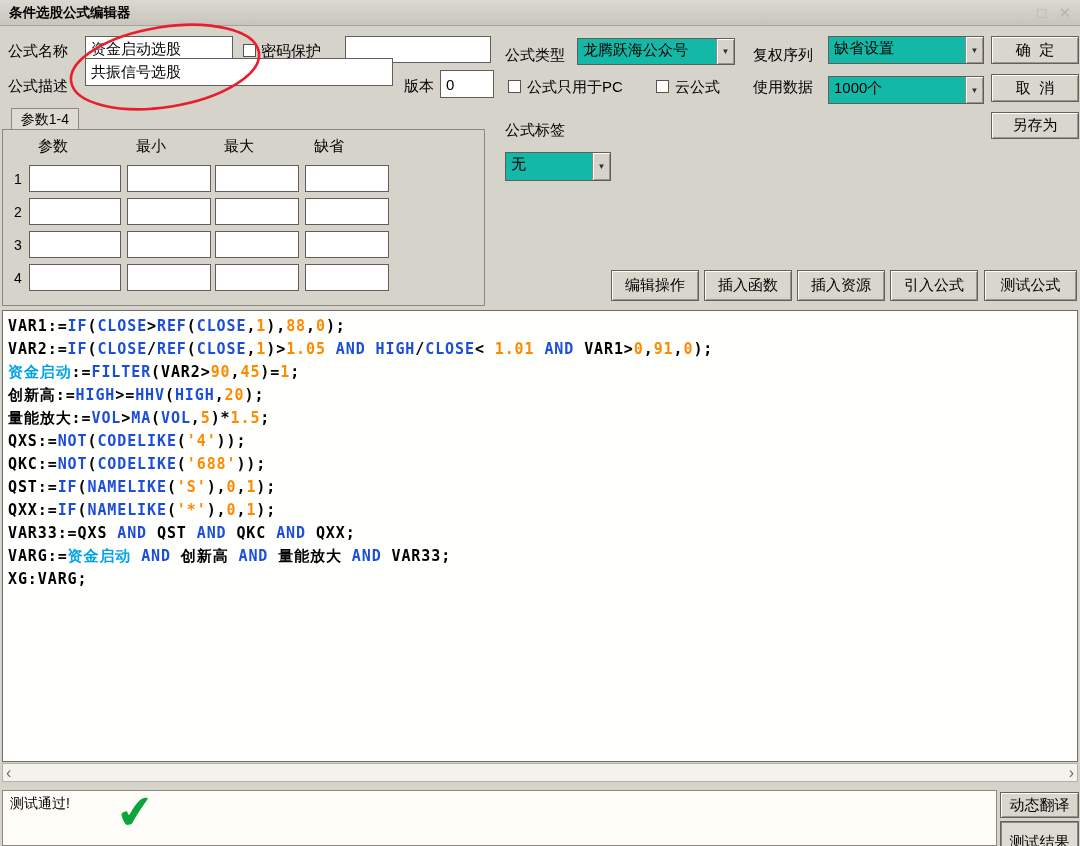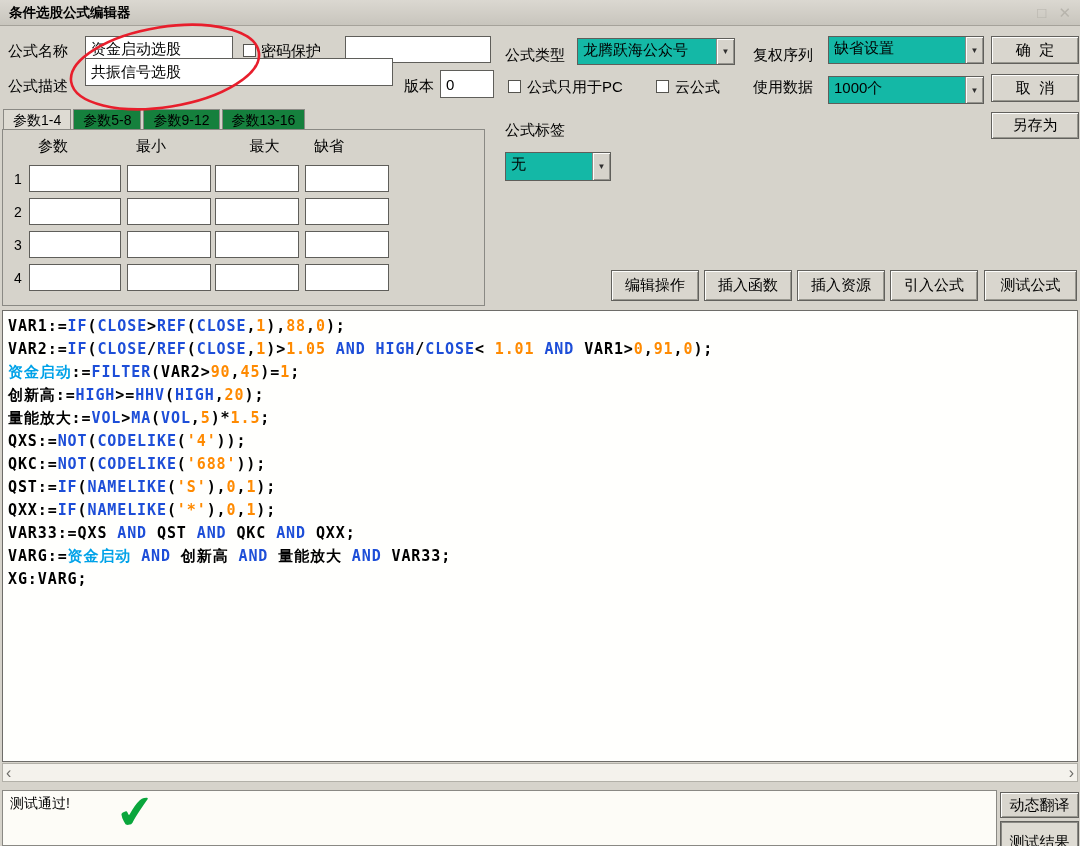--- a/index.html
+++ b/index.html
@@ -29,35 +29,35 @@
     font-size:8px; color:#2f2f2f;
     box-shadow:inset 1px 1px 0 #fdfdfb, inset -1px -1px 0 #94938d;
   }
   .btn {
     position:absolute; background:#d9d6ce; border:1px solid #62615d;
     box-shadow:inset 1px 1px 0 #fdfdfb, inset -1px -1px 0 #98978f;
     font-size:15px; display:flex; align-items:center; justify-content:center;
     white-space:pre; cursor:default;
   }
   .checkbox { position:absolute; width:13px; height:13px; background:#fff; border:1px solid #55544f; }
-  .tabs { position:absolute; left:3px; top:108px; display:flex; height:22px; align-items:center; }
+  .tabs { position:absolute; left:3px; top:108px; display:flex; height:22px; align-items:center;flex-direction:column; }
   .tab {
     border:1px solid #8a8984; border-bottom:none; background:#15803d;
     padding:2px 9px 1px; font-size:14px; margin-right:2px; height:21px;
   }
   .tab.active { background:#dedbd3; }
   .param-panel {
     position:absolute; left:2px; top:129px; width:483px; height:177px;
     border:1px solid #8a8984; background:#d6d3cb;
   }
   .param-headers { display:flex; padding-left:26px; margin-top:7px; font-size:15px; }
   .param-headers span { display:inline-block; box-sizing:border-box; padding-left:9px; }
   .param-headers span:nth-child(1){ width:98px; }
   .param-headers span:nth-child(2){ width:88px; }
-  .param-headers span:nth-child(3){ width:90px;text-align:center; }
+  .param-headers span:nth-child(3){ width:90px; }
   .param-headers span:nth-child(4){ width:84px; }
   .param-grid { margin-top:9px; }
   .param-row { display:flex; margin-bottom:6px; align-items:center; }
   .row-num { width:26px; padding-left:11px; font-size:14px; }
   .param-input {
     background:#fff; border:1px solid #5f5e5a; height:27px; outline:none;
     font:14px "Liberation Sans",sans-serif; padding:0 4px;
   }
   .param-input.c0 { width:92px; margin-right:6px; }
   .param-input.c1 { width:84px; margin-right:4px; }

